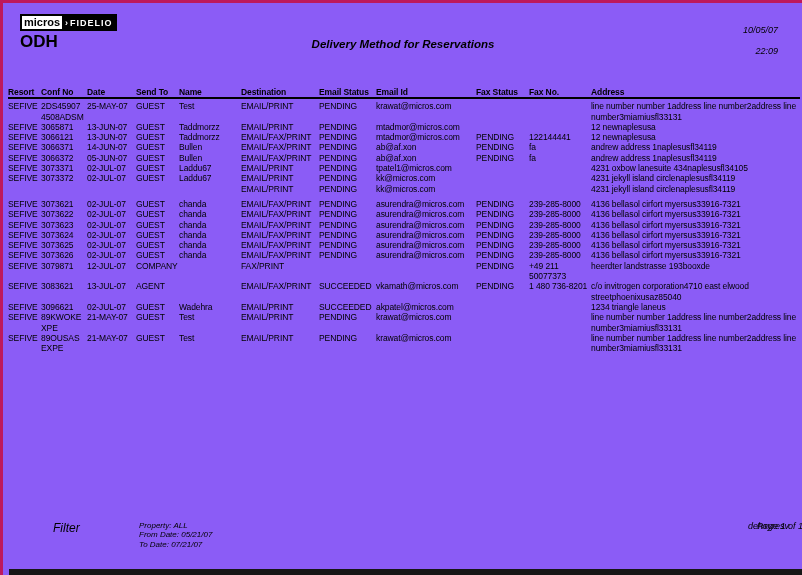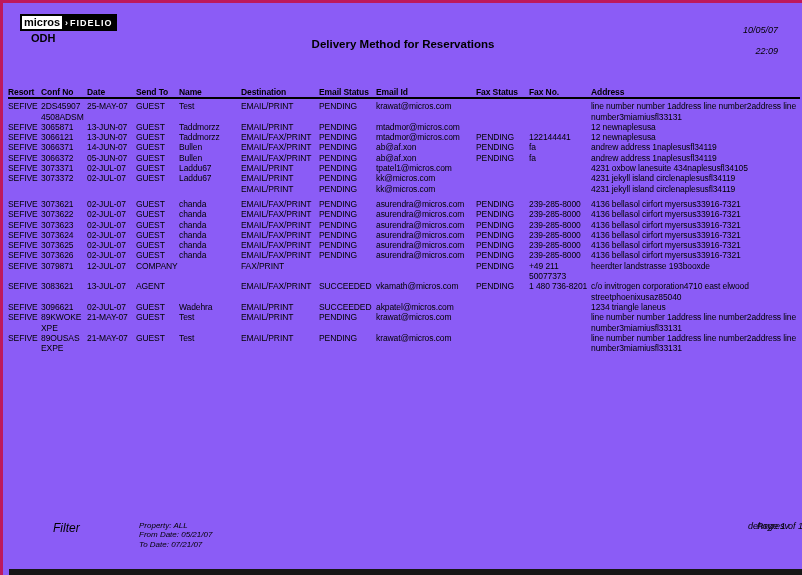--- a/index.html
+++ b/index.html
@@ -12,24 +12,24 @@
   .logo { position:absolute; left:17px; top:11px; display:inline-flex; align-items:stretch; height:17px; }
   .logo-micros {
     border:2px solid #000; background:#fff; color:#000;
     font-weight:bold; font-size:11px; line-height:13px; padding:0 2px;
   }
   .logo-fidelio {
     background:#000; color:#fff; font-weight:bold; font-size:9px;
     letter-spacing:1px; display:flex; align-items:center; padding:0 4px 0 1px;
   }
   .logo-sep { color:#fff; font-weight:bold; margin-right:1px; font-size:9px; }
-  .odh { position:absolute; left:28px; top:29px; font-size:11px; font-weight:bold;text-align:right; }
+  .odh { position:absolute; left:17px; top:29px; font-size:17px; font-weight:bold;text-align:right; }
   .title {
     position:absolute; left:0; right:0; top:35px; text-align:center;
-    font-size:11.5px; font-weight:bold; 
+    font-size:11.5px; font-weight:bold; font-style:italic;
   }
   .stamp { position:absolute; right:25px; font-size:9px; font-style:italic; text-align:right;margin-top:16px; }
   .stamp-date { top:6px; }
   .stamp-time { top:27px; }
 
   
   table.rpt {
     position:absolute; left:5px; top:84px; width:792px;
     border-collapse:collapse; table-layout:fixed;
     font-size:8.5px; line-height:10.3px; letter-spacing:-0.1px;

